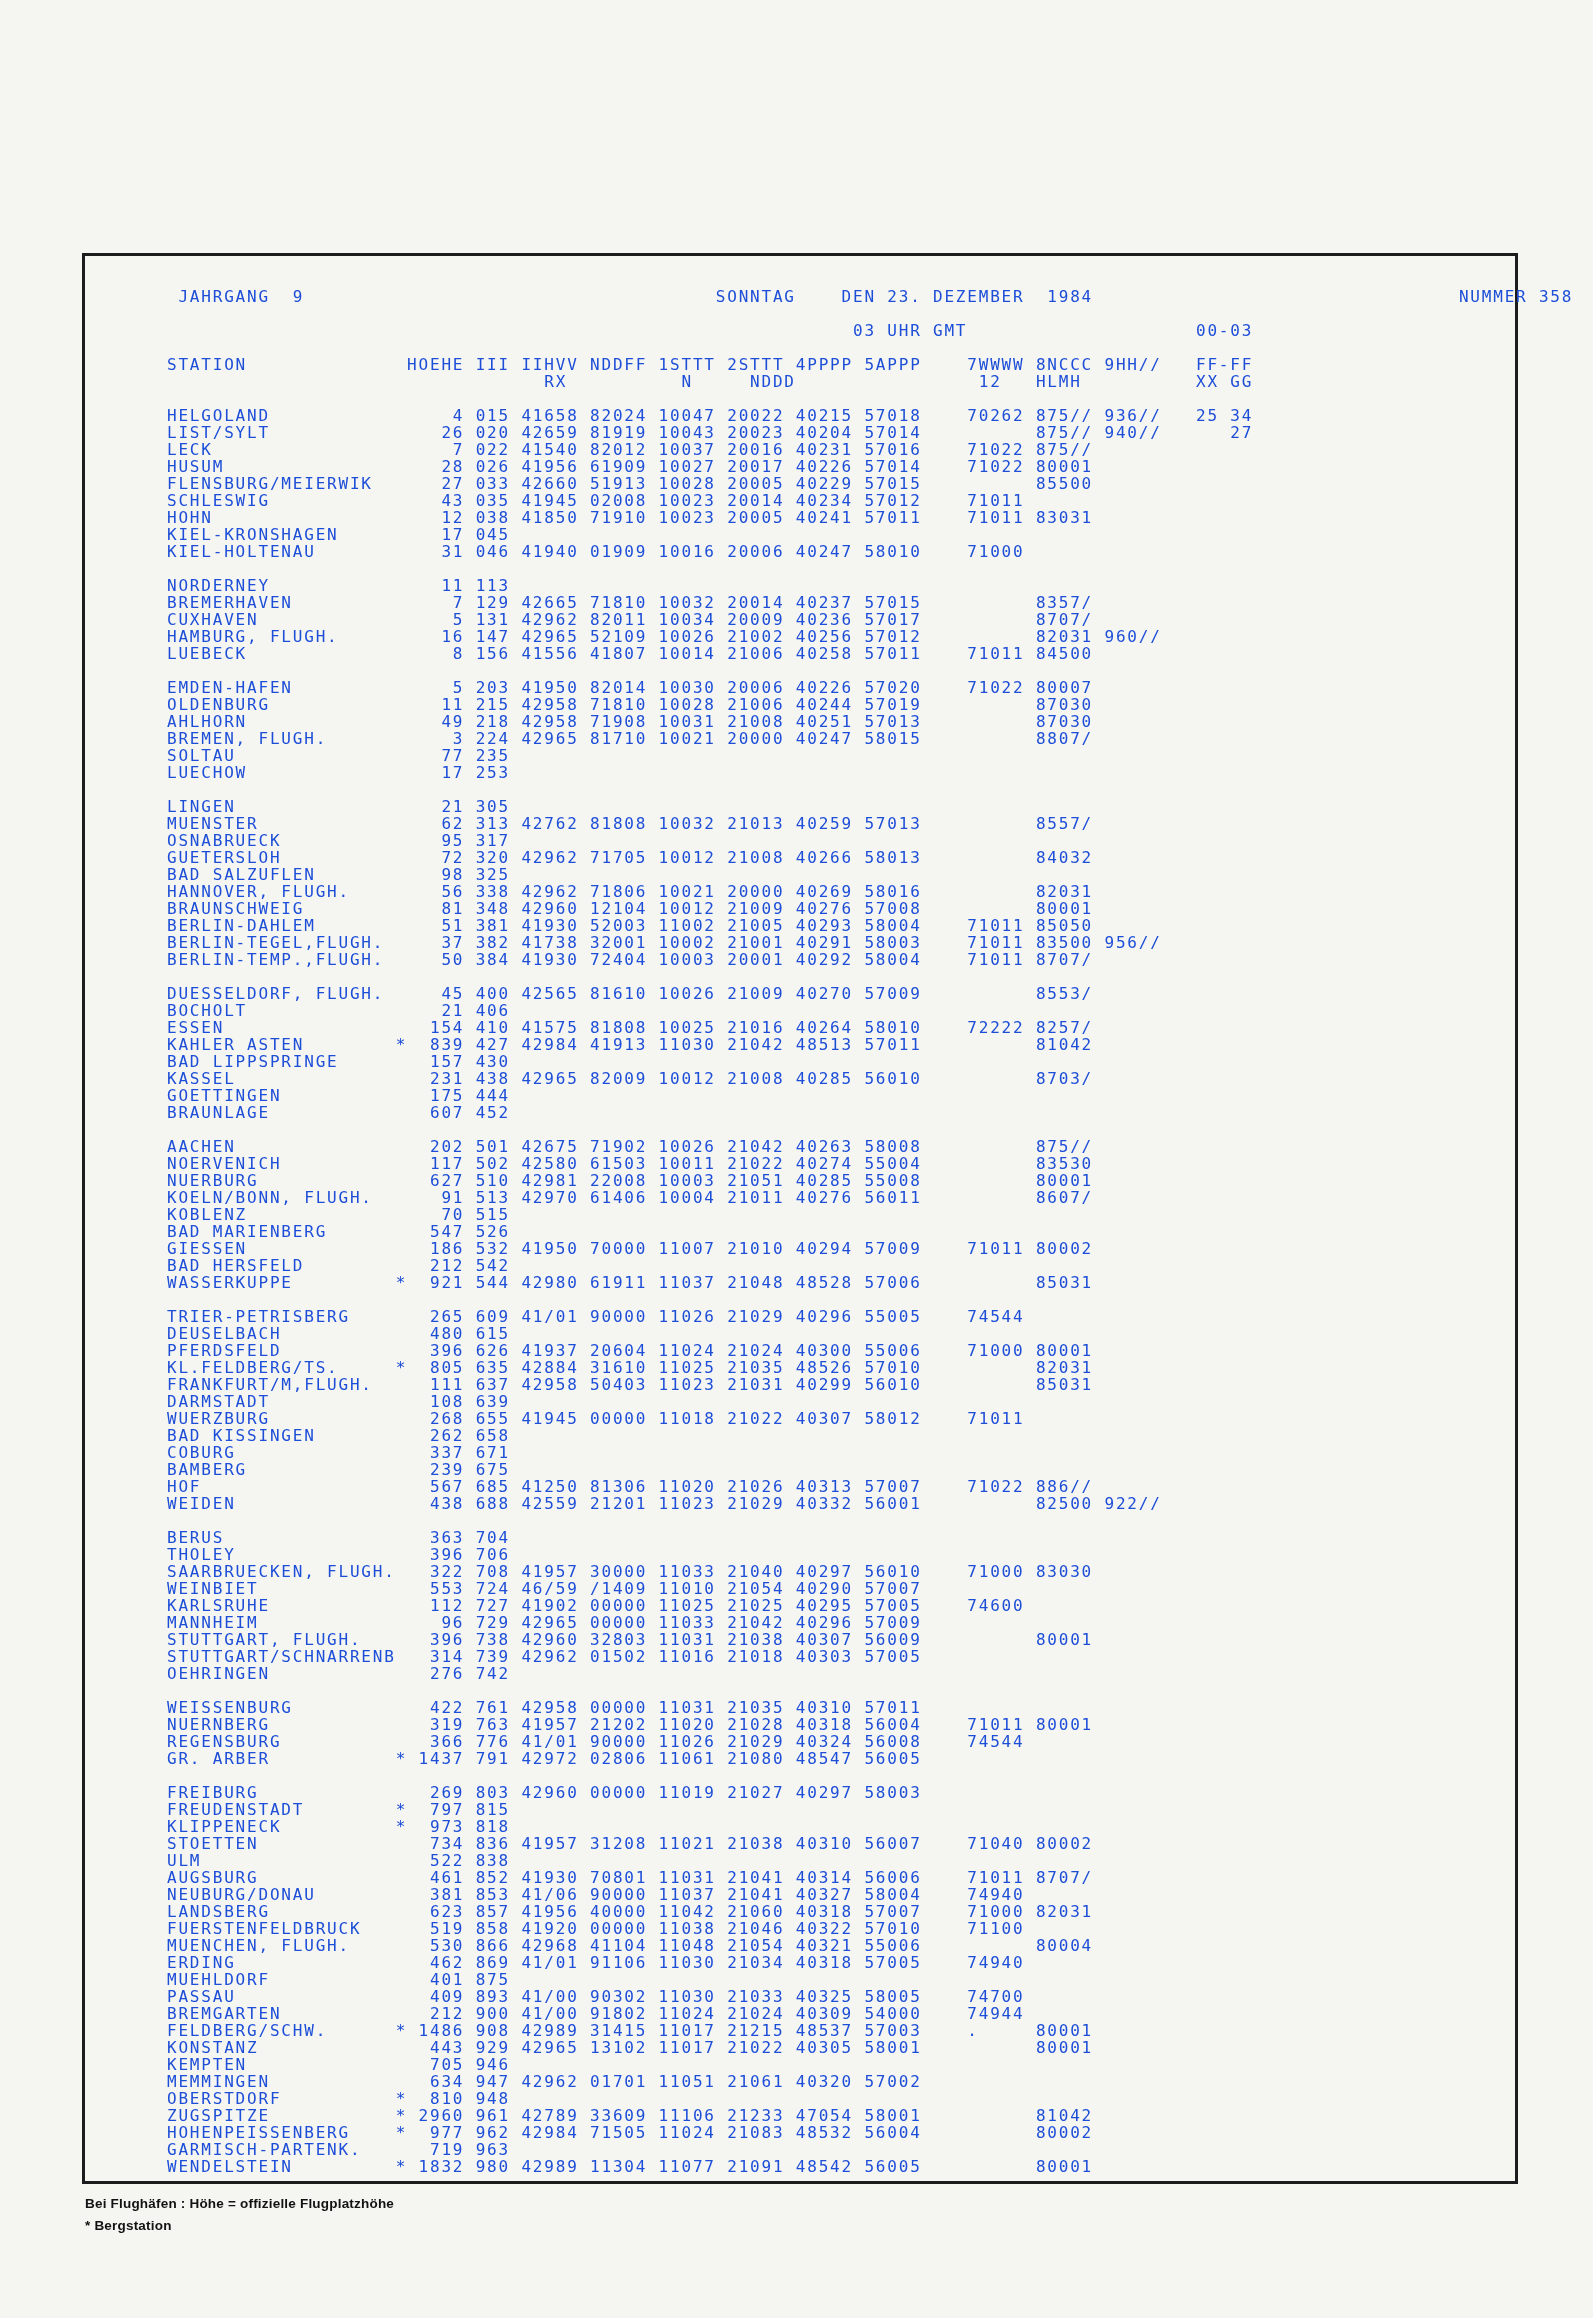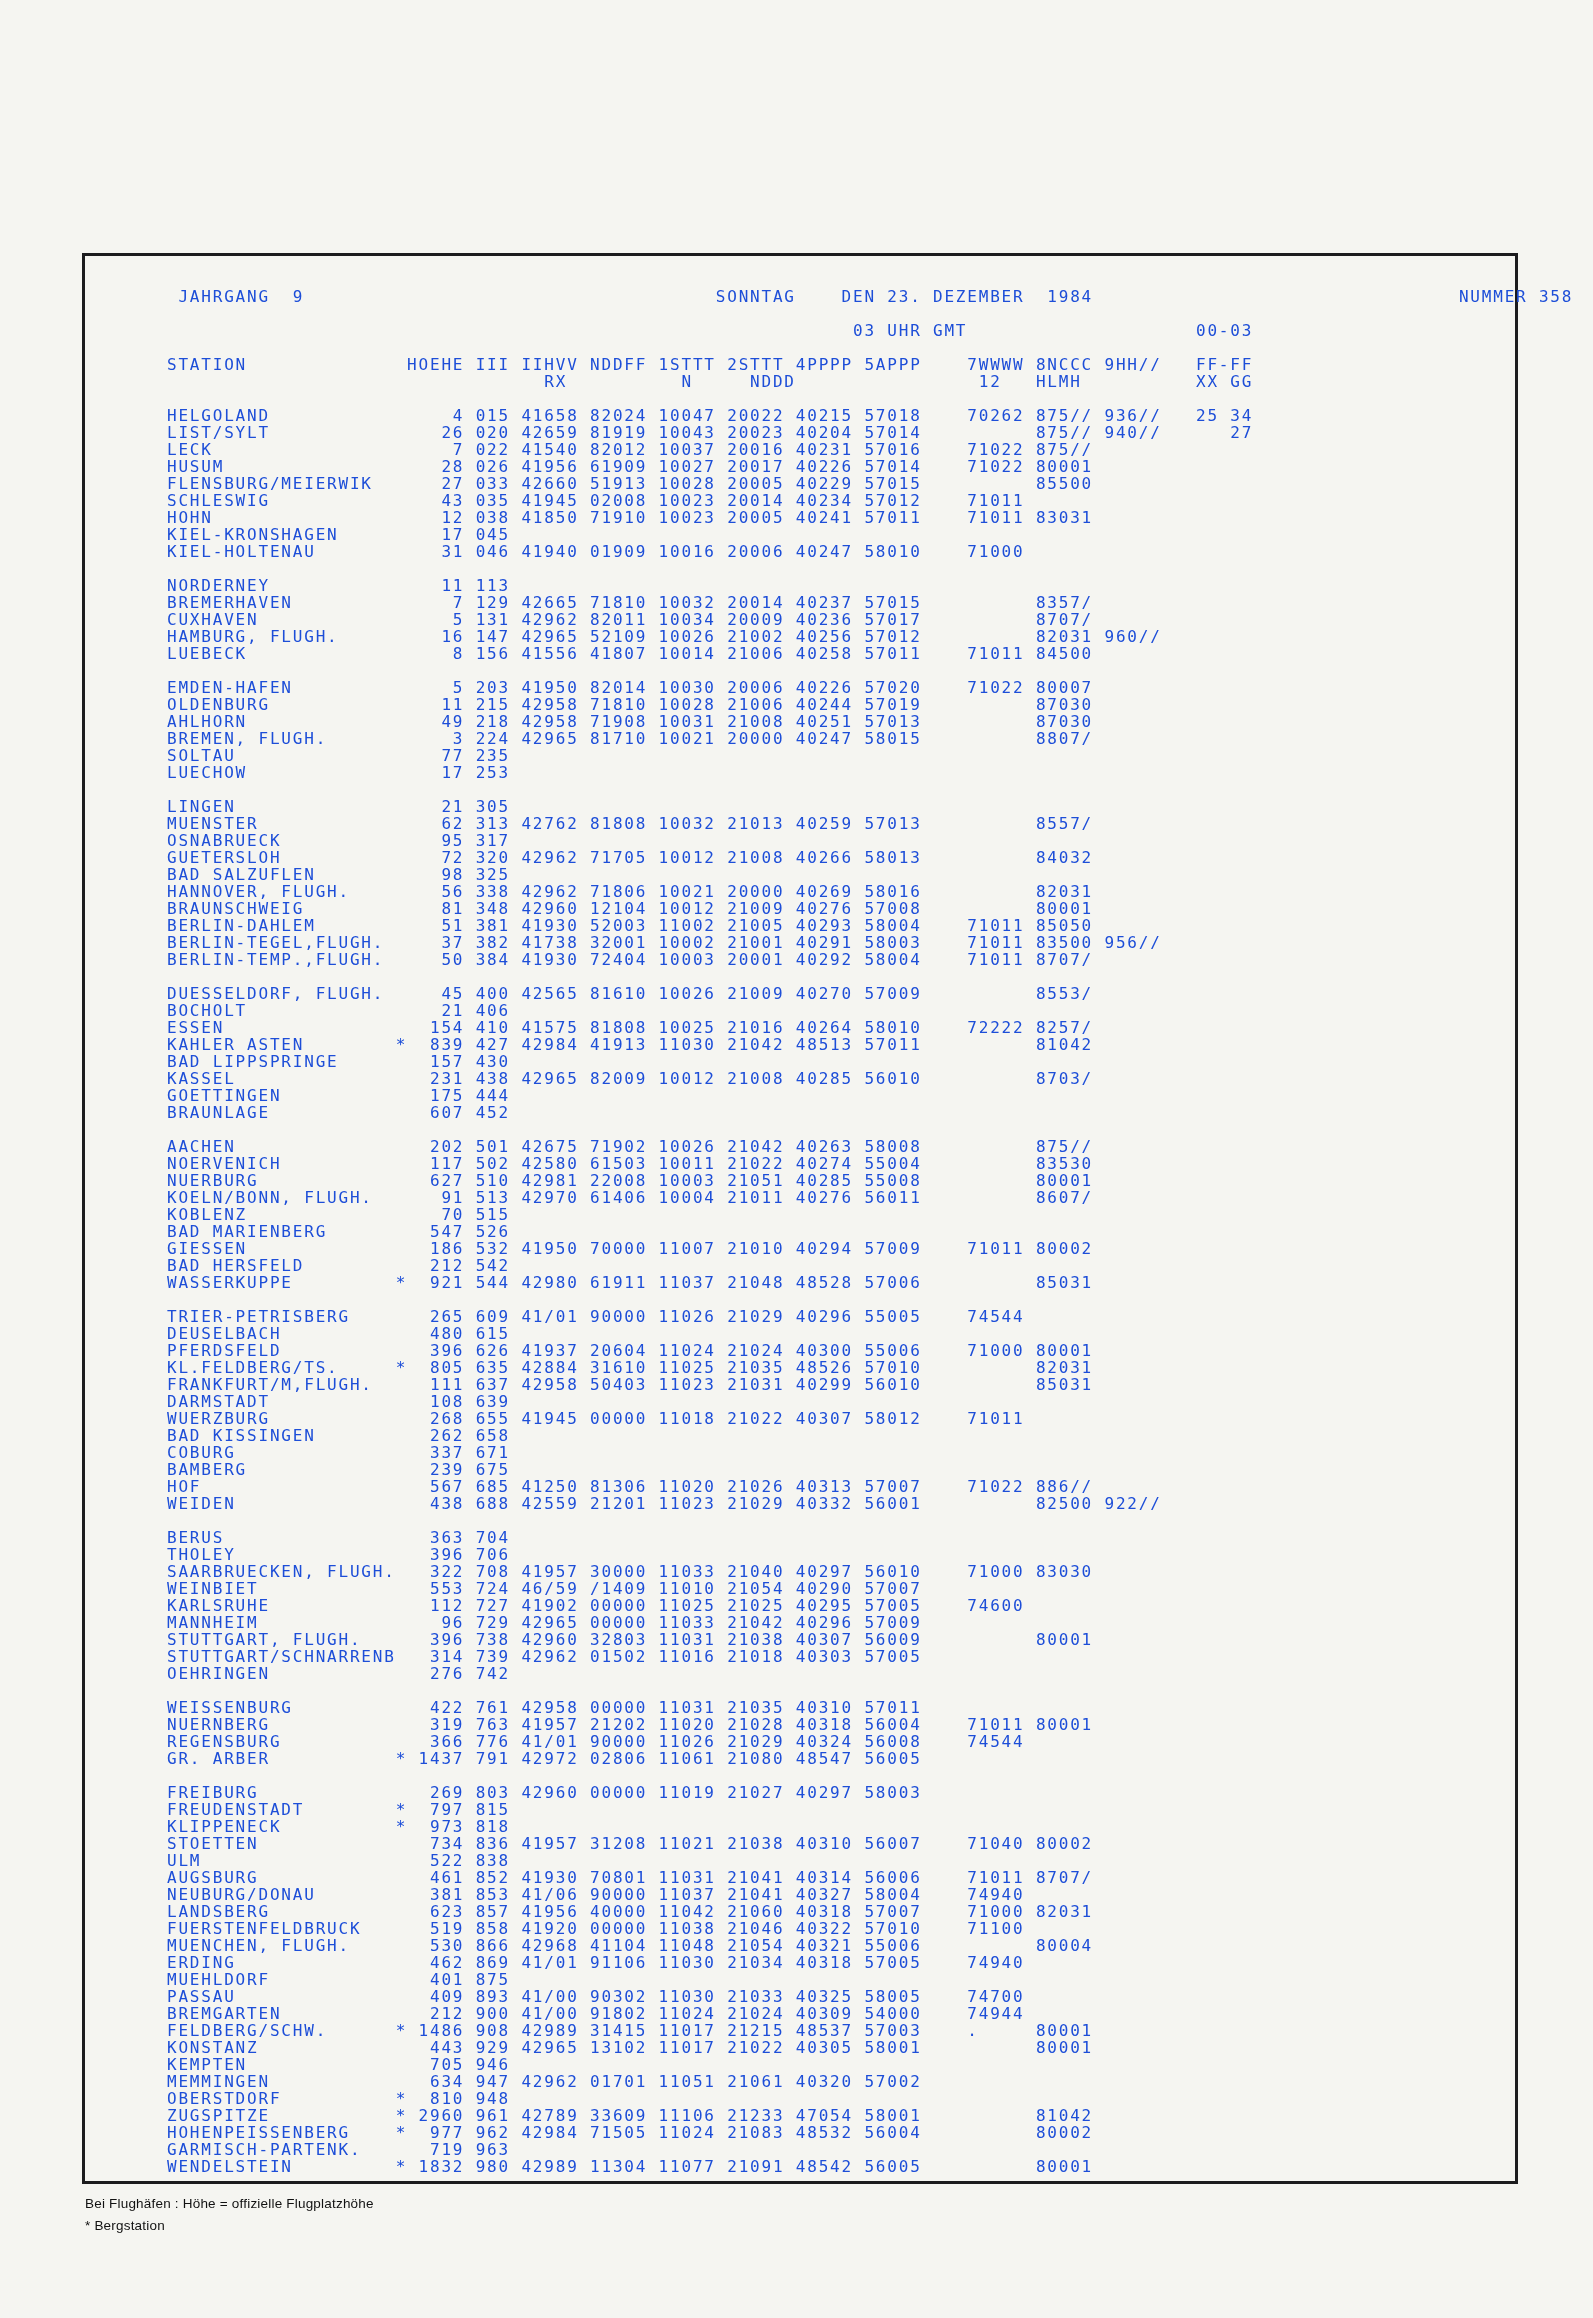--- a/index.html
+++ b/index.html
@@ -13,21 +13,21 @@
     border:3.2px solid #1c1c1e;box-sizing:border-box;background:transparent;
   }
   .doc{
     position:absolute;left:167px;top:265px;
     font-size:16px;line-height:17px;letter-spacing:1.8px;
     color:#1d4ed8;white-space:pre;margin-top:23px;
   }
   .line{height:17px;white-space:pre;}
   .footnotes{
     position:absolute;left:85px;top:2193px;
-    font-family:"Liberation Sans",sans-serif;font-weight:400;
+    font-family:"Liberation Sans",sans-serif;font-weight:700;
     font-size:13.5px;line-height:22px;color:#121212;letter-spacing:0.2px;
   }
 </style>
 </head>
 <body>
 
 <div class="page">
   <div class="frame"></div>
   <div class="doc" id="doc"><div class="line"> JAHRGANG  9                                    SONNTAG    DEN 23. DEZEMBER  1984                                NUMMER 358</div><div class="line"></div><div class="line">                                                            03 UHR GMT                    00-03</div><div class="line"></div><div class="line">STATION              HOEHE III IIHVV NDDFF 1STTT 2STTT 4PPPP 5APPP    7WWWW 8NCCC 9HH//   FF-FF</div><div class="line">                                 RX          N     NDDD                12   HLMH          XX GG</div><div class="line"></div><div class="line">HELGOLAND                4 015 41658 82024 10047 20022 40215 57018    70262 875// 936//   25 34</div><div class="line">LIST/SYLT               26 020 42659 81919 10043 20023 40204 57014          875// 940//      27</div><div class="line">LECK                     7 022 41540 82012 10037 20016 40231 57016    71022 875//</div><div class="line">HUSUM                   28 026 41956 61909 10027 20017 40226 57014    71022 80001</div><div class="line">FLENSBURG/MEIERWIK      27 033 42660 51913 10028 20005 40229 57015          85500</div><div class="line">SCHLESWIG               43 035 41945 02008 10023 20014 40234 57012    71011</div><div class="line">HOHN                    12 038 41850 71910 10023 20005 40241 57011    71011 83031</div><div class="line">KIEL-KRONSHAGEN         17 045</div><div class="line">KIEL-HOLTENAU           31 046 41940 01909 10016 20006 40247 58010    71000</div><div class="line"></div><div class="line">NORDERNEY               11 113</div><div class="line">BREMERHAVEN              7 129 42665 71810 10032 20014 40237 57015          8357/</div><div class="line">CUXHAVEN                 5 131 42962 82011 10034 20009 40236 57017          8707/</div><div class="line">HAMBURG, FLUGH.         16 147 42965 52109 10026 21002 40256 57012          82031 960//</div><div class="line">LUEBECK                  8 156 41556 41807 10014 21006 40258 57011    71011 84500</div><div class="line"></div><div class="line">EMDEN-HAFEN              5 203 41950 82014 10030 20006 40226 57020    71022 80007</div><div class="line">OLDENBURG               11 215 42958 71810 10028 21006 40244 57019          87030</div><div class="line">AHLHORN                 49 218 42958 71908 10031 21008 40251 57013          87030</div><div class="line">BREMEN, FLUGH.           3 224 42965 81710 10021 20000 40247 58015          8807/</div><div class="line">SOLTAU                  77 235</div><div class="line">LUECHOW                 17 253</div><div class="line"></div><div class="line">LINGEN                  21 305</div><div class="line">MUENSTER                62 313 42762 81808 10032 21013 40259 57013          8557/</div><div class="line">OSNABRUECK              95 317</div><div class="line">GUETERSLOH              72 320 42962 71705 10012 21008 40266 58013          84032</div><div class="line">BAD SALZUFLEN           98 325</div><div class="line">HANNOVER, FLUGH.        56 338 42962 71806 10021 20000 40269 58016          82031</div><div class="line">BRAUNSCHWEIG            81 348 42960 12104 10012 21009 40276 57008          80001</div><div class="line">BERLIN-DAHLEM           51 381 41930 52003 11002 21005 40293 58004    71011 85050</div><div class="line">BERLIN-TEGEL,FLUGH.     37 382 41738 32001 10002 21001 40291 58003    71011 83500 956//</div><div class="line">BERLIN-TEMP.,FLUGH.     50 384 41930 72404 10003 20001 40292 58004    71011 8707/</div><div class="line"></div><div class="line">DUESSELDORF, FLUGH.     45 400 42565 81610 10026 21009 40270 57009          8553/</div><div class="line">BOCHOLT                 21 406</div><div class="line">ESSEN                  154 410 41575 81808 10025 21016 40264 58010    72222 8257/</div><div class="line">KAHLER ASTEN        *  839 427 42984 41913 11030 21042 48513 57011          81042</div><div class="line">BAD LIPPSPRINGE        157 430</div><div class="line">KASSEL                 231 438 42965 82009 10012 21008 40285 56010          8703/</div><div class="line">GOETTINGEN             175 444</div><div class="line">BRAUNLAGE              607 452</div><div class="line"></div><div class="line">AACHEN                 202 501 42675 71902 10026 21042 40263 58008          875//</div><div class="line">NOERVENICH             117 502 42580 61503 10011 21022 40274 55004          83530</div><div class="line">NUERBURG               627 510 42981 22008 10003 21051 40285 55008          80001</div><div class="line">KOELN/BONN, FLUGH.      91 513 42970 61406 10004 21011 40276 56011          8607/</div><div class="line">KOBLENZ                 70 515</div><div class="line">BAD MARIENBERG         547 526</div><div class="line">GIESSEN                186 532 41950 70000 11007 21010 40294 57009    71011 80002</div><div class="line">BAD HERSFELD           212 542</div><div class="line">WASSERKUPPE         *  921 544 42980 61911 11037 21048 48528 57006          85031</div><div class="line"></div><div class="line">TRIER-PETRISBERG       265 609 41/01 90000 11026 21029 40296 55005    74544</div><div class="line">DEUSELBACH             480 615</div><div class="line">PFERDSFELD             396 626 41937 20604 11024 21024 40300 55006    71000 80001</div><div class="line">KL.FELDBERG/TS.     *  805 635 42884 31610 11025 21035 48526 57010          82031</div><div class="line">FRANKFURT/M,FLUGH.     111 637 42958 50403 11023 21031 40299 56010          85031</div><div class="line">DARMSTADT              108 639</div><div class="line">WUERZBURG              268 655 41945 00000 11018 21022 40307 58012    71011</div><div class="line">BAD KISSINGEN          262 658</div><div class="line">COBURG                 337 671</div><div class="line">BAMBERG                239 675</div><div class="line">HOF                    567 685 41250 81306 11020 21026 40313 57007    71022 886//</div><div class="line">WEIDEN                 438 688 42559 21201 11023 21029 40332 56001          82500 922//</div><div class="line"></div><div class="line">BERUS                  363 704</div><div class="line">THOLEY                 396 706</div><div class="line">SAARBRUECKEN, FLUGH.   322 708 41957 30000 11033 21040 40297 56010    71000 83030</div><div class="line">WEINBIET               553 724 46/59 /1409 11010 21054 40290 57007</div><div class="line">KARLSRUHE              112 727 41902 00000 11025 21025 40295 57005    74600</div><div class="line">MANNHEIM                96 729 42965 00000 11033 21042 40296 57009</div><div class="line">STUTTGART, FLUGH.      396 738 42960 32803 11031 21038 40307 56009          80001</div><div class="line">STUTTGART/SCHNARRENB   314 739 42962 01502 11016 21018 40303 57005</div><div class="line">OEHRINGEN              276 742</div><div class="line"></div><div class="line">WEISSENBURG            422 761 42958 00000 11031 21035 40310 57011</div><div class="line">NUERNBERG              319 763 41957 21202 11020 21028 40318 56004    71011 80001</div><div class="line">REGENSBURG             366 776 41/01 90000 11026 21029 40324 56008    74544</div><div class="line">GR. ARBER           * 1437 791 42972 02806 11061 21080 48547 56005</div><div class="line"></div><div class="line">FREIBURG               269 803 42960 00000 11019 21027 40297 58003</div><div class="line">FREUDENSTADT        *  797 815</div><div class="line">KLIPPENECK          *  973 818</div><div class="line">STOETTEN               734 836 41957 31208 11021 21038 40310 56007    71040 80002</div><div class="line">ULM                    522 838</div><div class="line">AUGSBURG               461 852 41930 70801 11031 21041 40314 56006    71011 8707/</div><div class="line">NEUBURG/DONAU          381 853 41/06 90000 11037 21041 40327 58004    74940</div><div class="line">LANDSBERG              623 857 41956 40000 11042 21060 40318 57007    71000 82031</div><div class="line">FUERSTENFELDBRUCK      519 858 41920 00000 11038 21046 40322 57010    71100</div><div class="line">MUENCHEN, FLUGH.       530 866 42968 41104 11048 21054 40321 55006          80004</div><div class="line">ERDING                 462 869 41/01 91106 11030 21034 40318 57005    74940</div><div class="line">MUEHLDORF              401 875</div><div class="line">PASSAU                 409 893 41/00 90302 11030 21033 40325 58005    74700</div><div class="line">BREMGARTEN             212 900 41/00 91802 11024 21024 40309 54000    74944</div><div class="line">FELDBERG/SCHW.      * 1486 908 42989 31415 11017 21215 48537 57003    .     80001</div><div class="line">KONSTANZ               443 929 42965 13102 11017 21022 40305 58001          80001</div><div class="line">KEMPTEN                705 946</div><div class="line">MEMMINGEN              634 947 42962 01701 11051 21061 40320 57002</div><div class="line">OBERSTDORF          *  810 948</div><div class="line">ZUGSPITZE           * 2960 961 42789 33609 11106 21233 47054 58001          81042</div><div class="line">HOHENPEISSENBERG    *  977 962 42984 71505 11024 21083 48532 56004          80002</div><div class="line">GARMISCH-PARTENK.      719 963</div><div class="line">WENDELSTEIN         * 1832 980 42989 11304 11077 21091 48542 56005          80001</div></div>
   <div class="footnotes">

